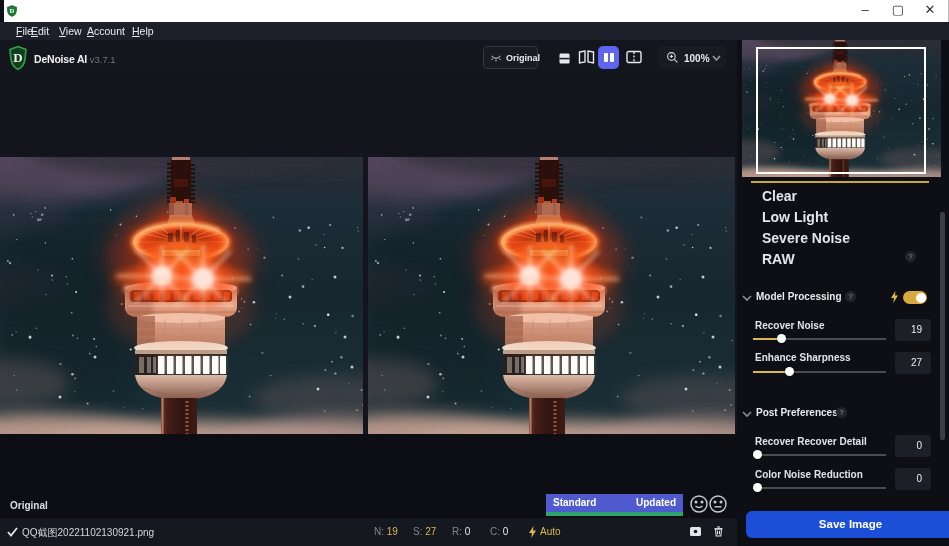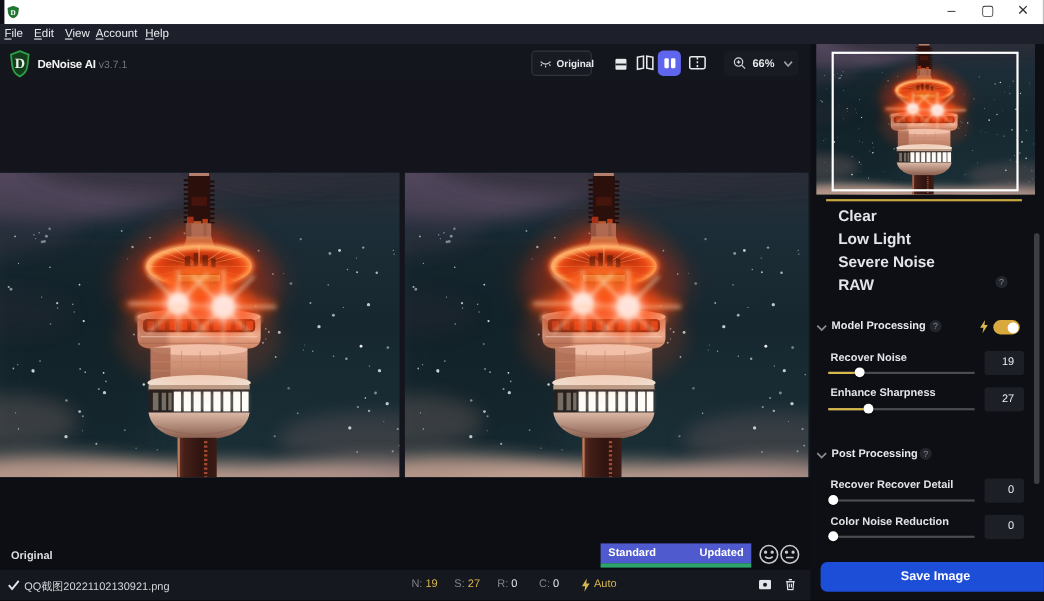--- a/index.html
+++ b/index.html
@@ -391,21 +391,21 @@
  <svg class="abs" style="left:6px;top:5px" width="12" height="12" viewBox="0 0 20 20">
   <path d="M10 1 L18 4 L17 12 Q16 17 10 19 Q4 17 3 12 L2 4 Z" fill="#1d7a32" stroke="#0f5220" stroke-width="1"></path>
   <text x="10" y="14" font-size="11" font-weight="bold" fill="#fff" text-anchor="middle" font-family="Liberation Serif">D</text>
  </svg>
  <div class="wbtn" style="left:850px">–</div>
  <div class="wbtn" style="left:883px">▢</div>
  <div class="wbtn" style="left:915px">✕</div>
 </div>
 
 <div id="menubar">
- <span style="left:4px"><u>F</u>ile</span>
+ <span style="left:16px"><u>F</u>ile</span>
  <span style="left:31px"><u>E</u>dit</span>
  <span style="left:59px"><u>V</u>iew</span>
  <span style="left:87px"><u>A</u>ccount</span>
  <span style="left:132px"><u>H</u>elp</span>
 </div>
 
 <div id="header"></div>
 <svg id="logo" class="abs" width="20" height="26" viewBox="0 0 20 26">
  <path d="M10 0.5 L19 4 L17.8 15 Q16.8 22.5 10 25.5 Q3.2 22.5 2.2 15 L1 4 Z" fill="#123c1c"></path>
  <path d="M10 1.5 L18 4.6 L16.9 14.7 Q16 21.6 10 24.4 Q4 21.6 3.1 14.7 L2 4.6 Z" fill="none" stroke="#2f9e4a" stroke-width="1.6"></path>
@@ -437,21 +437,21 @@
  <rect x="1" y="1.5" width="14" height="11" rx="1.5" fill="none" stroke="#e8e9ec" stroke-width="1.4"></rect>
  <line x1="8" y1="2" x2="8" y2="13" stroke="#e8e9ec" stroke-width="1.4" stroke-dasharray="2 1.6"></line>
 </svg>
 <div class="abs" style="left:658px;top:46px;width:68px;height:23px;background:#191b22;border-radius:4px"></div>
 <svg class="abs" style="left:666px;top:51px" width="13" height="13" viewBox="0 0 24 24" fill="none" stroke="#d6d8dc" stroke-width="2">
  <circle cx="10" cy="10" r="7"></circle>
       <line x1="15.5" y1="15.5" x2="21" y2="21"></line>
       <line x1="10" y1="7" x2="10" y2="13"></line>
       <line x1="7" y1="10" x2="13" y2="10"></line>
 </svg>
-<div class="abs" style="left:684px;top:53px;font-size:10px;color:#e8e9ec;font-weight:bold">66%</div>
+<div class="abs" style="left:684px;top:53px;font-size:10px;color:#e8e9ec;font-weight:bold">100%</div>
 <svg class="abs" style="left:712px;top:55px" width="9" height="6" viewBox="0 0 9 6">
       <path d="M1 1 L4.5 5 L8 1" stroke="#9a9da5" stroke-width="1.5" fill="none"></path>
     </svg>
 
 <div id="canvas">
  <div class="photoL">
         <svg width="367" height="277" viewBox="0 0 367 277">
           <use href="#photoG"></use>
         </svg>
       </div>
@@ -541,21 +541,21 @@
  <div class="slab" style="top:312px">Enhance Sharpness</div>
  <div class="vbox" style="top:312px">27</div>
  <div class="track" style="top:331px">
         <div class="fillb" style="width:36px"></div>
         <div class="knob" style="left:32px"></div>
       </div>
 
  <svg class="chev" style="top:368px" viewBox="0 0 12 12">
         <path d="M2 4 L6 8 L10 4" stroke="#8a8d95" stroke-width="1.6" fill="none"></path>
       </svg>
- <div class="sect" style="top:367px">Post Processing</div>
+ <div class="sect" style="top:367px">Post Preferences</div>
  <div class="qmark" style="left:99px;top:367px">?</div>
 
  <div class="slab" style="top:396px">Recover Recover Detail</div>
  <div class="vbox" style="top:395px">0</div>
  <div class="track" style="top:414px">
         <div class="knob" style="left:0px"></div>
       </div>
  <div class="slab" style="top:429px">Color Noise Reduction</div>
  <div class="vbox" style="top:428px">0</div>
  <div class="track" style="top:447px">

